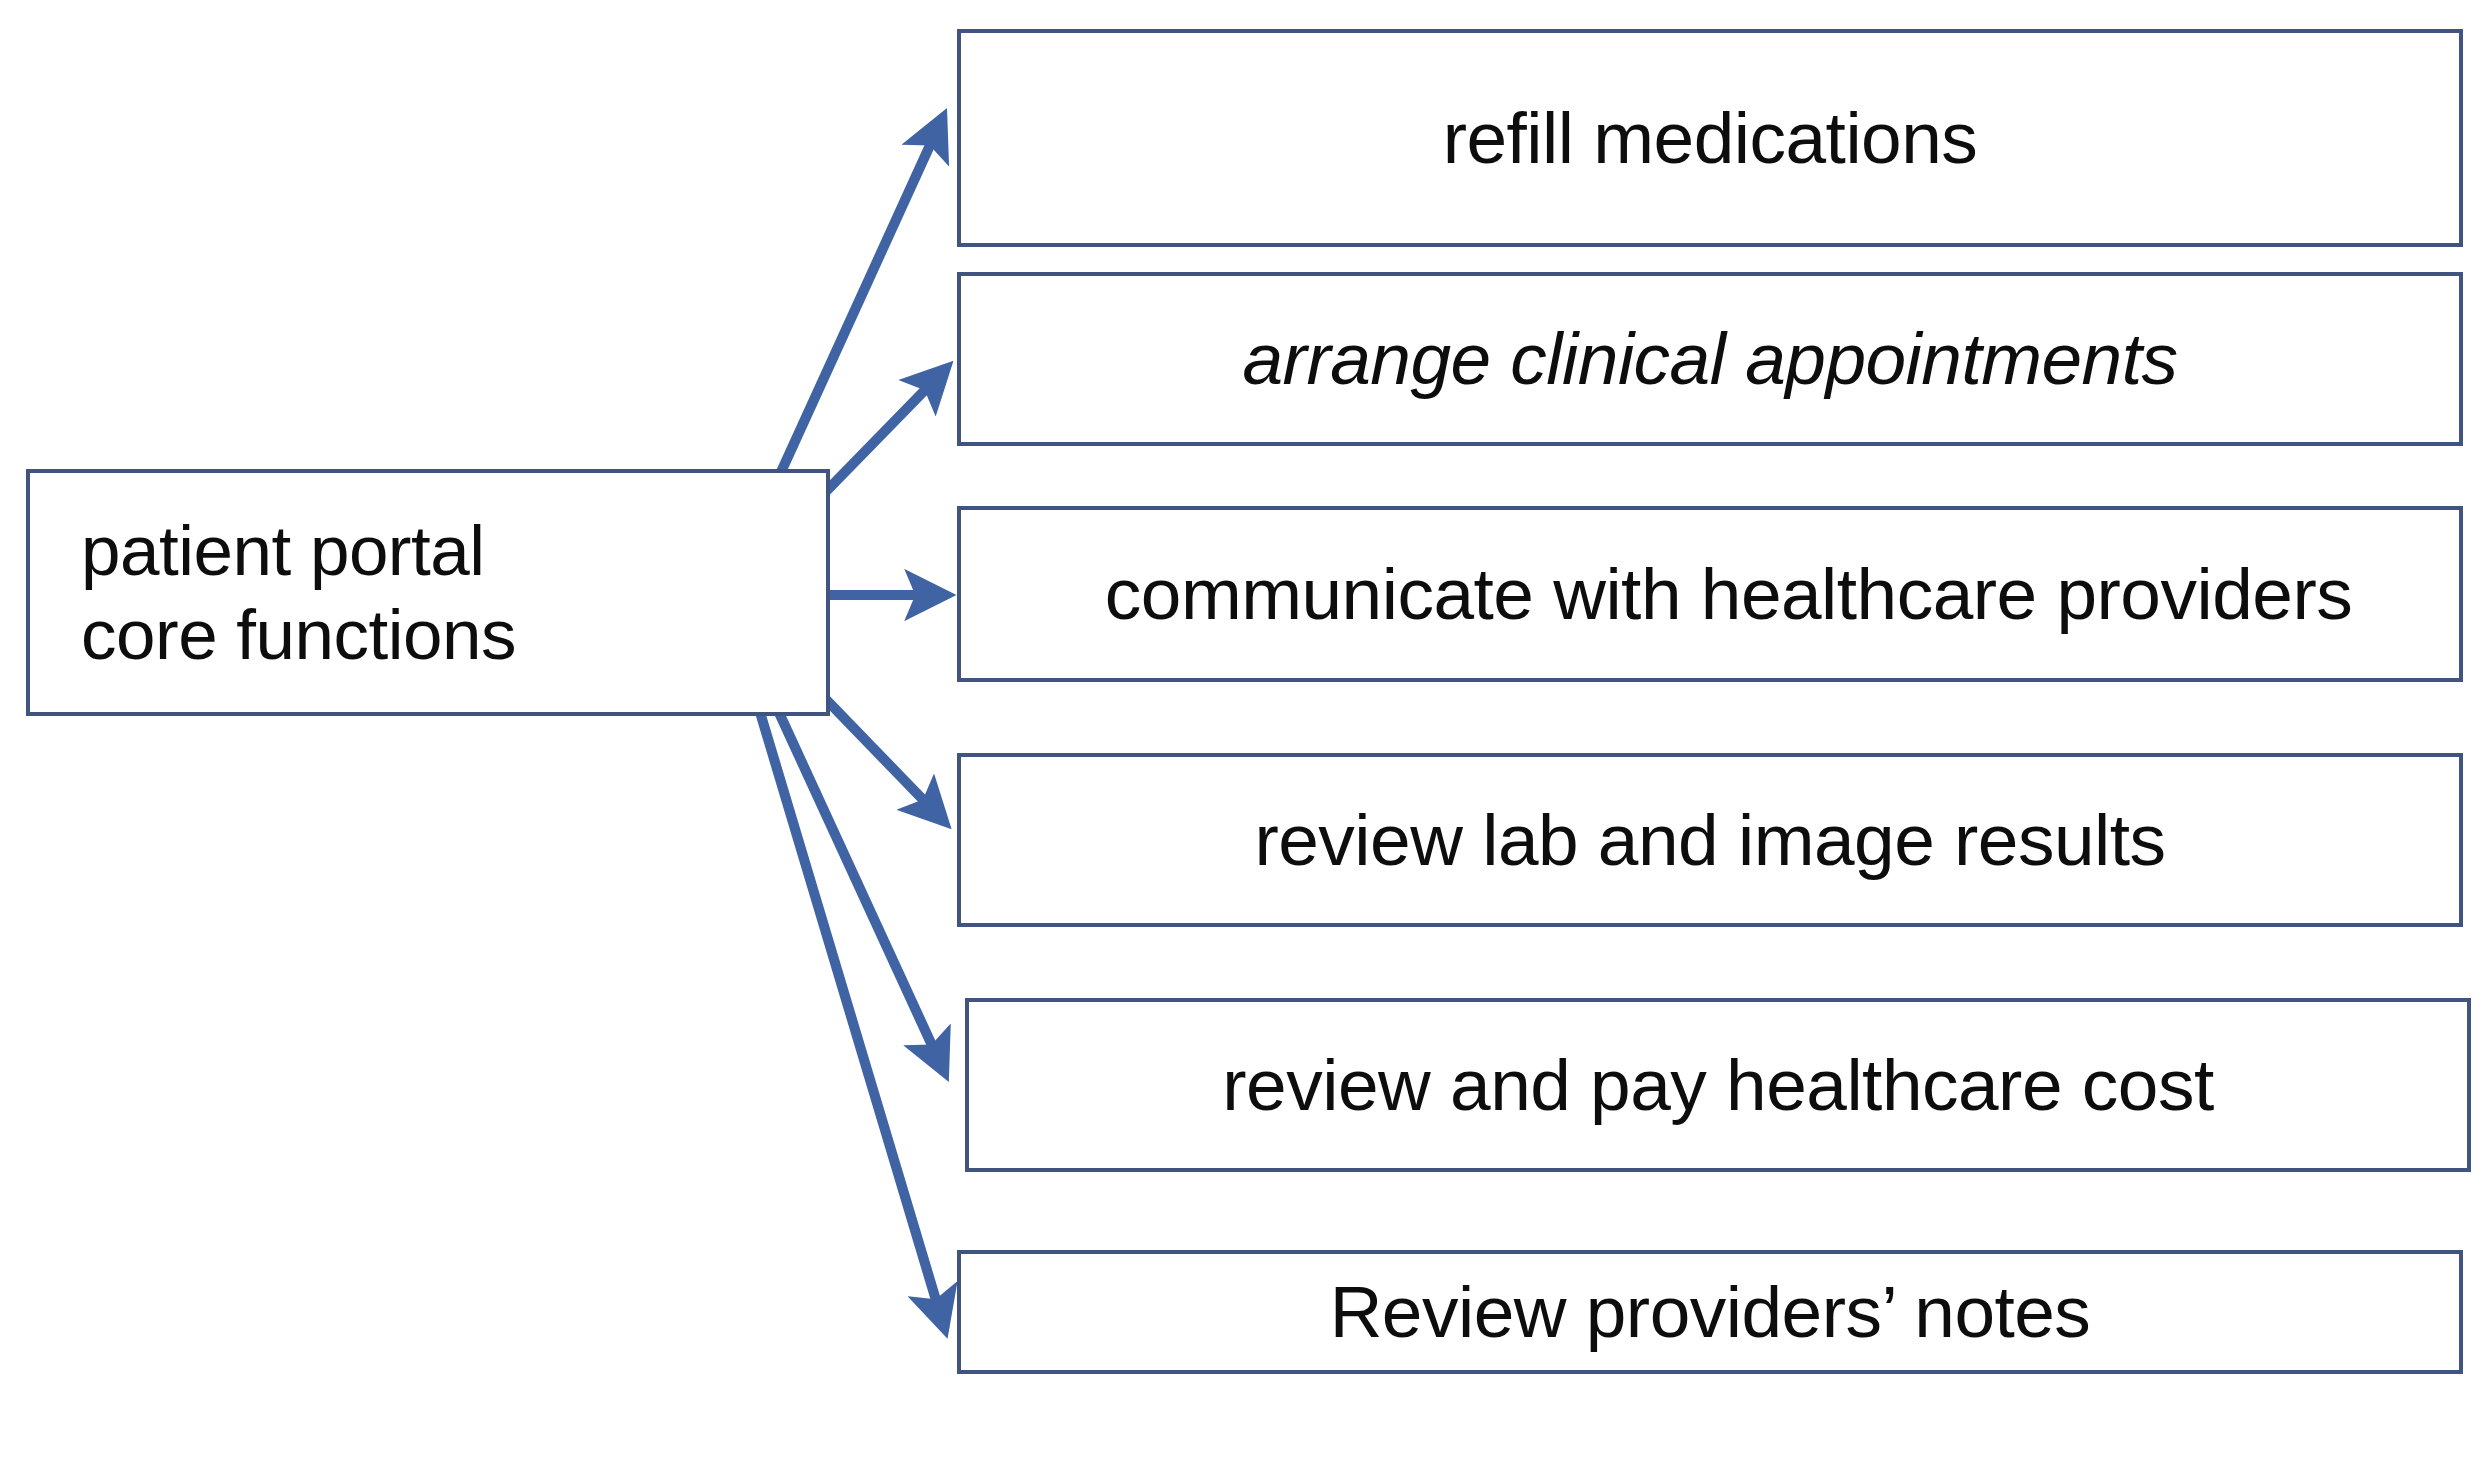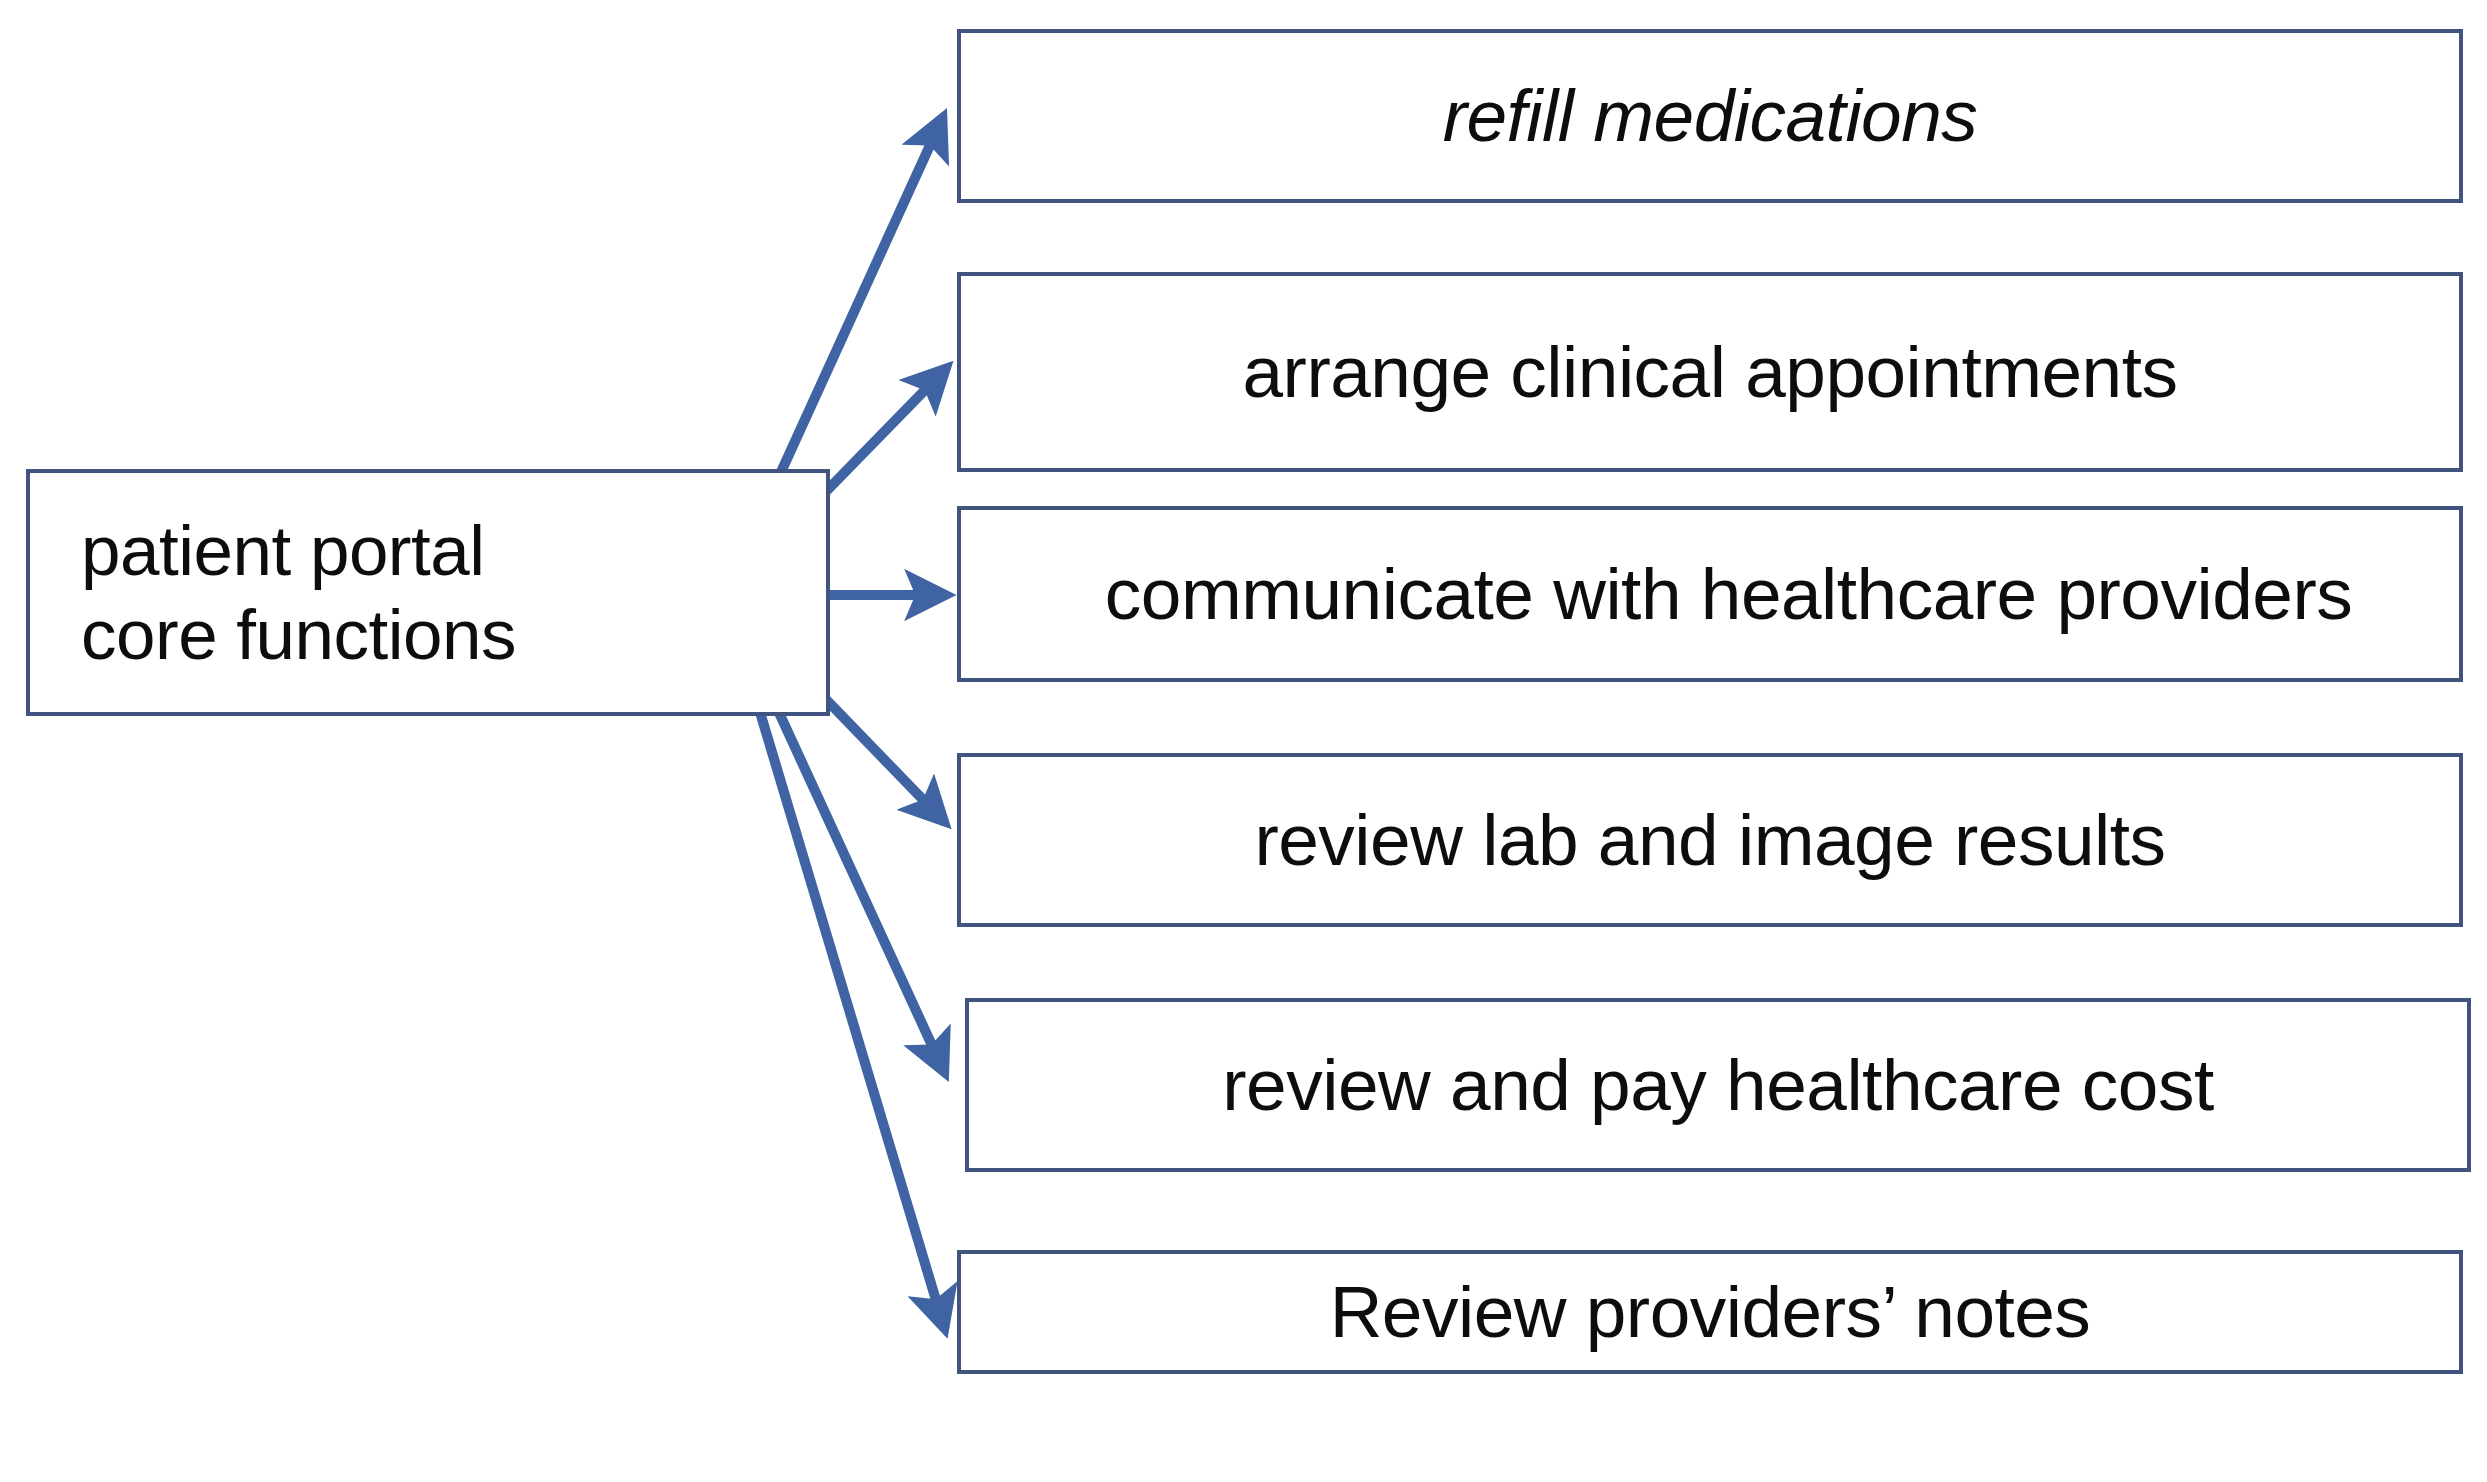--- a/index.html
+++ b/index.html
@@ -54,22 +54,22 @@
     padding-left: 51px;
     width: 100%;
   }
   .target-node {
     left: 957px;
     width: 1506px;
   }
   .target-node .node-label {
     font-size: 73px;
   }
-  #target-node-0 { top: 29px;   height: 174px; font-style: italic; }
-  #target-node-1 { top: 272px;  height: 200px; }
+  #target-node-0 { top: 29px;   height: 218px; }
+  #target-node-1 { top: 272px;  height: 174px; font-style: italic; }
   #target-node-2 { top: 506px;  height: 176px; padding-left: 37px; }
   #target-node-3 { top: 753px;  height: 174px; }
   #target-node-4 { top: 998px; height: 174px; margin-left: 8px; }
   #target-node-5 { top: 1250px; height: 124px; }
 </style>
 </head>
 <body>
 
 <div id="diagram-root">
 

